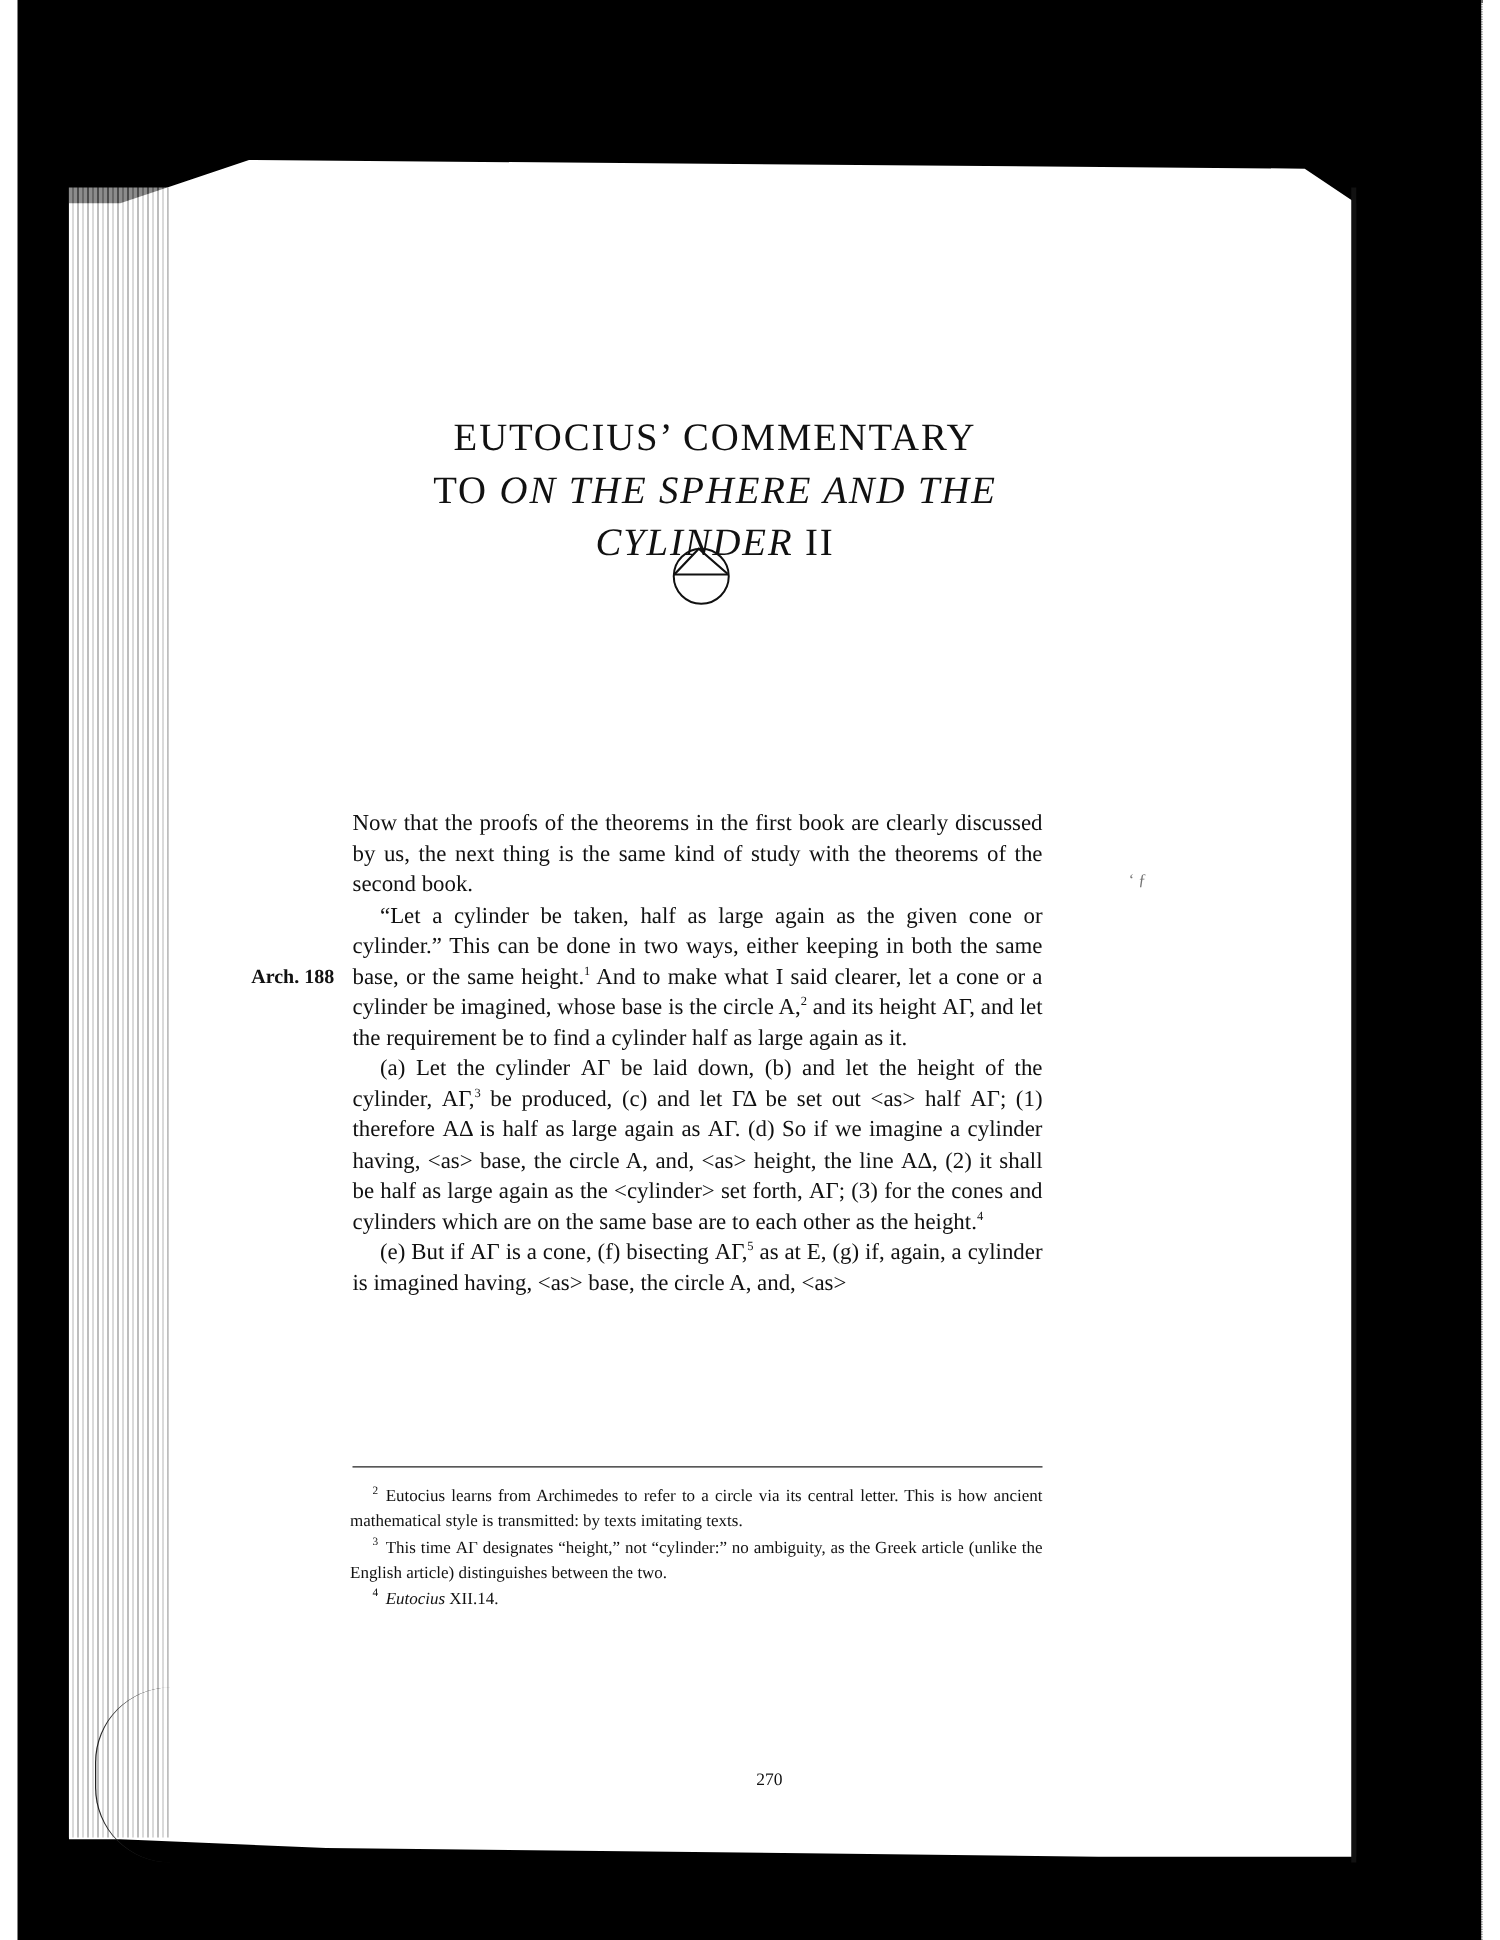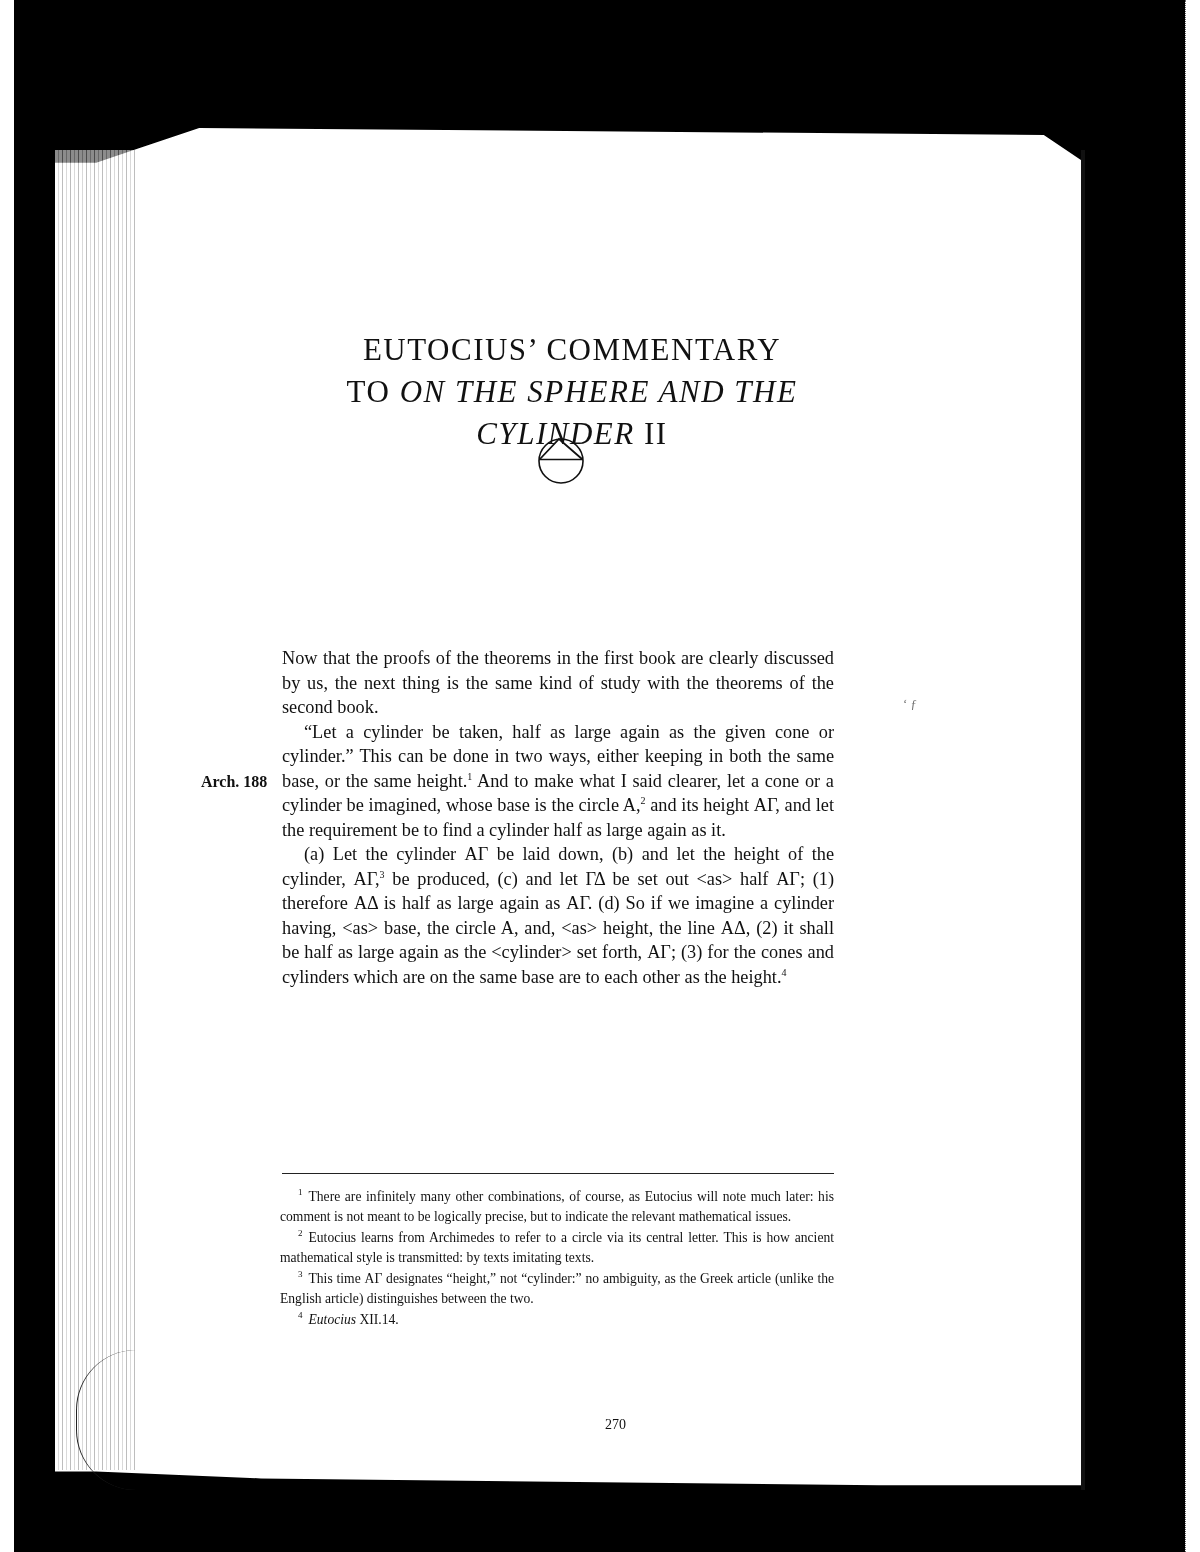--- a/index.html
+++ b/index.html
@@ -48,26 +48,26 @@
   <polyline points="3,22 22,2 45,22" fill="none" stroke="#111" stroke-width="1.8"></polyline>
   <line x1="2" y1="22.5" x2="46" y2="22.5" stroke="#111" stroke-width="1.6"></line>
 </svg>
 
 <div class="margin-note">Arch. 188</div>
 
 <div class="body">
   <p>Now that the proofs of the theorems in the first book are clearly discussed by us, the next thing is the same kind of study with the theorems of the second book.</p>
   <p class="indent"><span>“Let a cylinder be taken, half as large again as the given cone or cylinder.” This can be done in two ways, either keeping in both the same base, or the same height.</span><sup>1</sup><span> And to make what I said clearer, let a cone or a cylinder be imagined, whose base is the circle A,</span><sup>2</sup><span> and its height ΑΓ, and let the requirement be to find a cylinder half as large again as it.</span></p>
   <p class="indent"><span>(a) Let the cylinder ΑΓ be laid down, (b) and let the height of the cylinder, ΑΓ,</span><sup>3</sup><span> be produced, (c) and let ΓΔ be set out &lt;as&gt; half ΑΓ; (1) therefore ΑΔ is half as large again as ΑΓ. (d) So if we imagine a cylinder having, &lt;as&gt; base, the circle A, and, &lt;as&gt; height, the line ΑΔ, (2) it shall be half as large again as the &lt;cylinder&gt; set forth, ΑΓ; (3) for the cones and cylinders which are on the same base are to each other as the height.</span><sup>4</sup></p>
+  <p class="indent"><span>(e) But if ΑΓ is a cone, (f) bisecting ΑΓ,</span><sup>5</sup><span> as at E, (g) if, again, a cylinder is imagined having, &lt;as&gt; base, the circle A, and, &lt;as&gt;</span></p>
 </div>
 
 <div class="marks">ʻ ƒ</div>
 
 <div class="fn-rule"></div>
 
 <div class="footnotes">
-  <p><sup>1</sup><span>There are infinitely many other combinations, of course, as Eutocius will note much later: his comment is not meant to be logically precise, but to indicate the relevant mathematical issues.</span></p>
   <p><sup>2</sup><span>Eutocius learns from Archimedes to refer to a circle via its central letter. This is how ancient mathematical style is transmitted: by texts imitating texts.</span></p>
   <p><sup>3</sup><span>This time ΑΓ designates “height,” not “cylinder:” no ambiguity, as the Greek article (unlike the English article) distinguishes between the two.</span></p>
   <p><sup>4</sup><i>Eutocius</i><span> XII.14.</span></p>
 </div>
 
 <div class="pagenum">270</div>
 
 </body></html>

